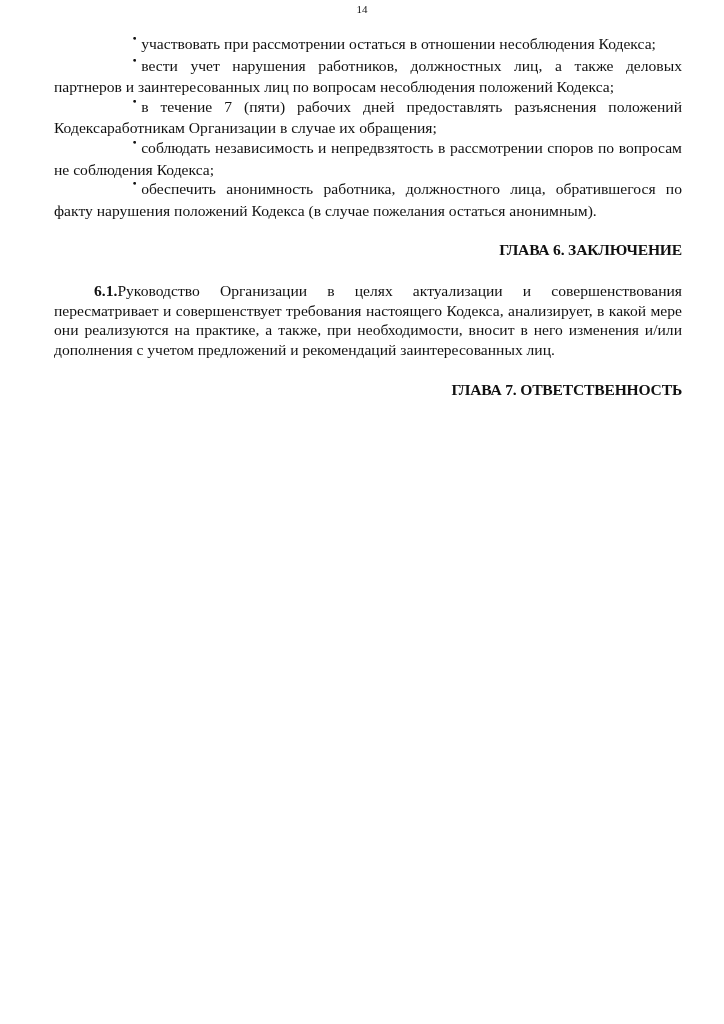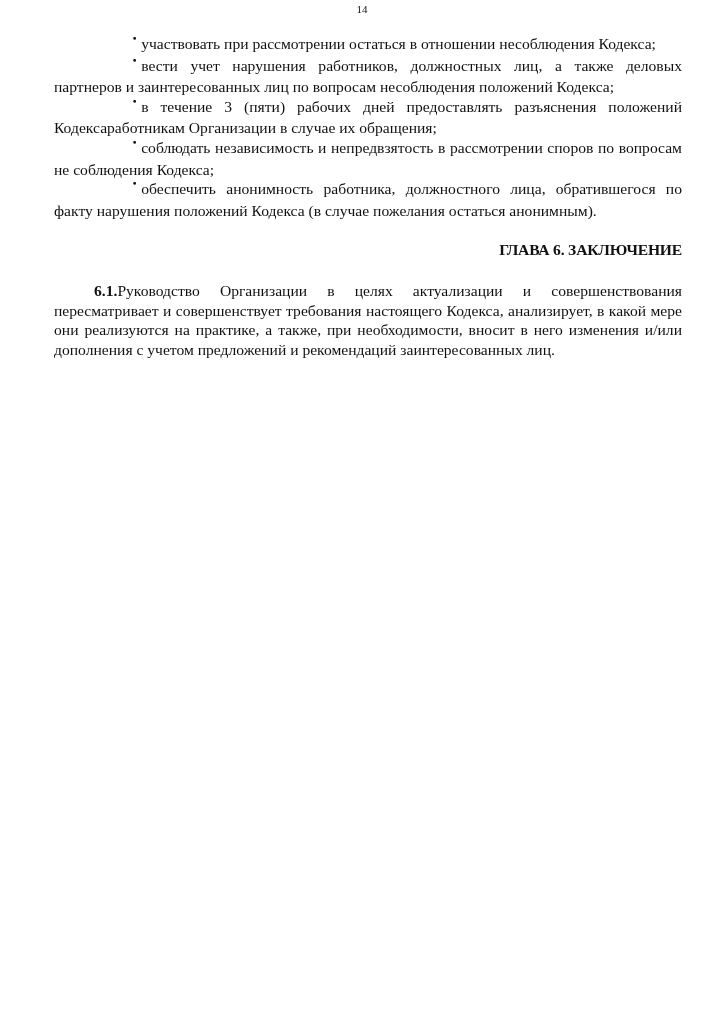--- a/index.html
+++ b/index.html
@@ -28,23 +28,24 @@
   </style>
 </head>
 <body>
 
 <div class="page">
   <div class="page-number">14</div>
 
   <div class="content">
     <p class="para"><span class="bullet-mark">•</span><span>участвовать при рассмотрении остаться в отношении несоблюдения Кодекса;</span></p>
     <p class="para"><span class="bullet-mark">•</span><span>вести учет нарушения работников, должностных лиц, а также деловых партнеров и заинтересованных лиц по вопросам несоблюдения положений Кодекса;</span></p>
-    <p class="para"><span class="bullet-mark">•</span><span>в течение 3 (пяти) рабочих дней предоставлять разъяснения положений Кодексаработникам Организации в случае их обращения;</span></p>
+    <p class="para"><span class="bullet-mark">•</span><span>в течение 7 (пяти) рабочих дней предоставлять разъяснения положений Кодексаработникам Организации в случае их обращения;</span></p>
     <p class="para"><span class="bullet-mark">•</span><span>соблюдать независимость и непредвзятость в рассмотрении споров по вопросам не соблюдения Кодекса;</span></p>
     <p class="para"><span class="bullet-mark">•</span><span>обеспечить анонимность работника, должностного лица, обратившегося по факту нарушения положений Кодекса (в случае пожелания остаться анонимным).</span></p>
 
     <h2 class="heading h6">ГЛАВА 6. ЗАКЛЮЧЕНИЕ</h2>
 
     <p class="para"><span class="num">6.1.</span><span>Руководство Организации в целях актуализации и совершенствования пересматривает и совершенствует требования настоящего Кодекса, анализирует, в какой мере они реализуются на практике, а также, при необходимости, вносит в него изменения и/или дополнения с учетом предложений и рекомендаций заинтересованных лиц.</span></p>
 
+    <h2 class="heading h7">ГЛАВА 7. ОТВЕТСТВЕННОСТЬ</h2>
 
   </div>
 </div>
 
 </body></html>

